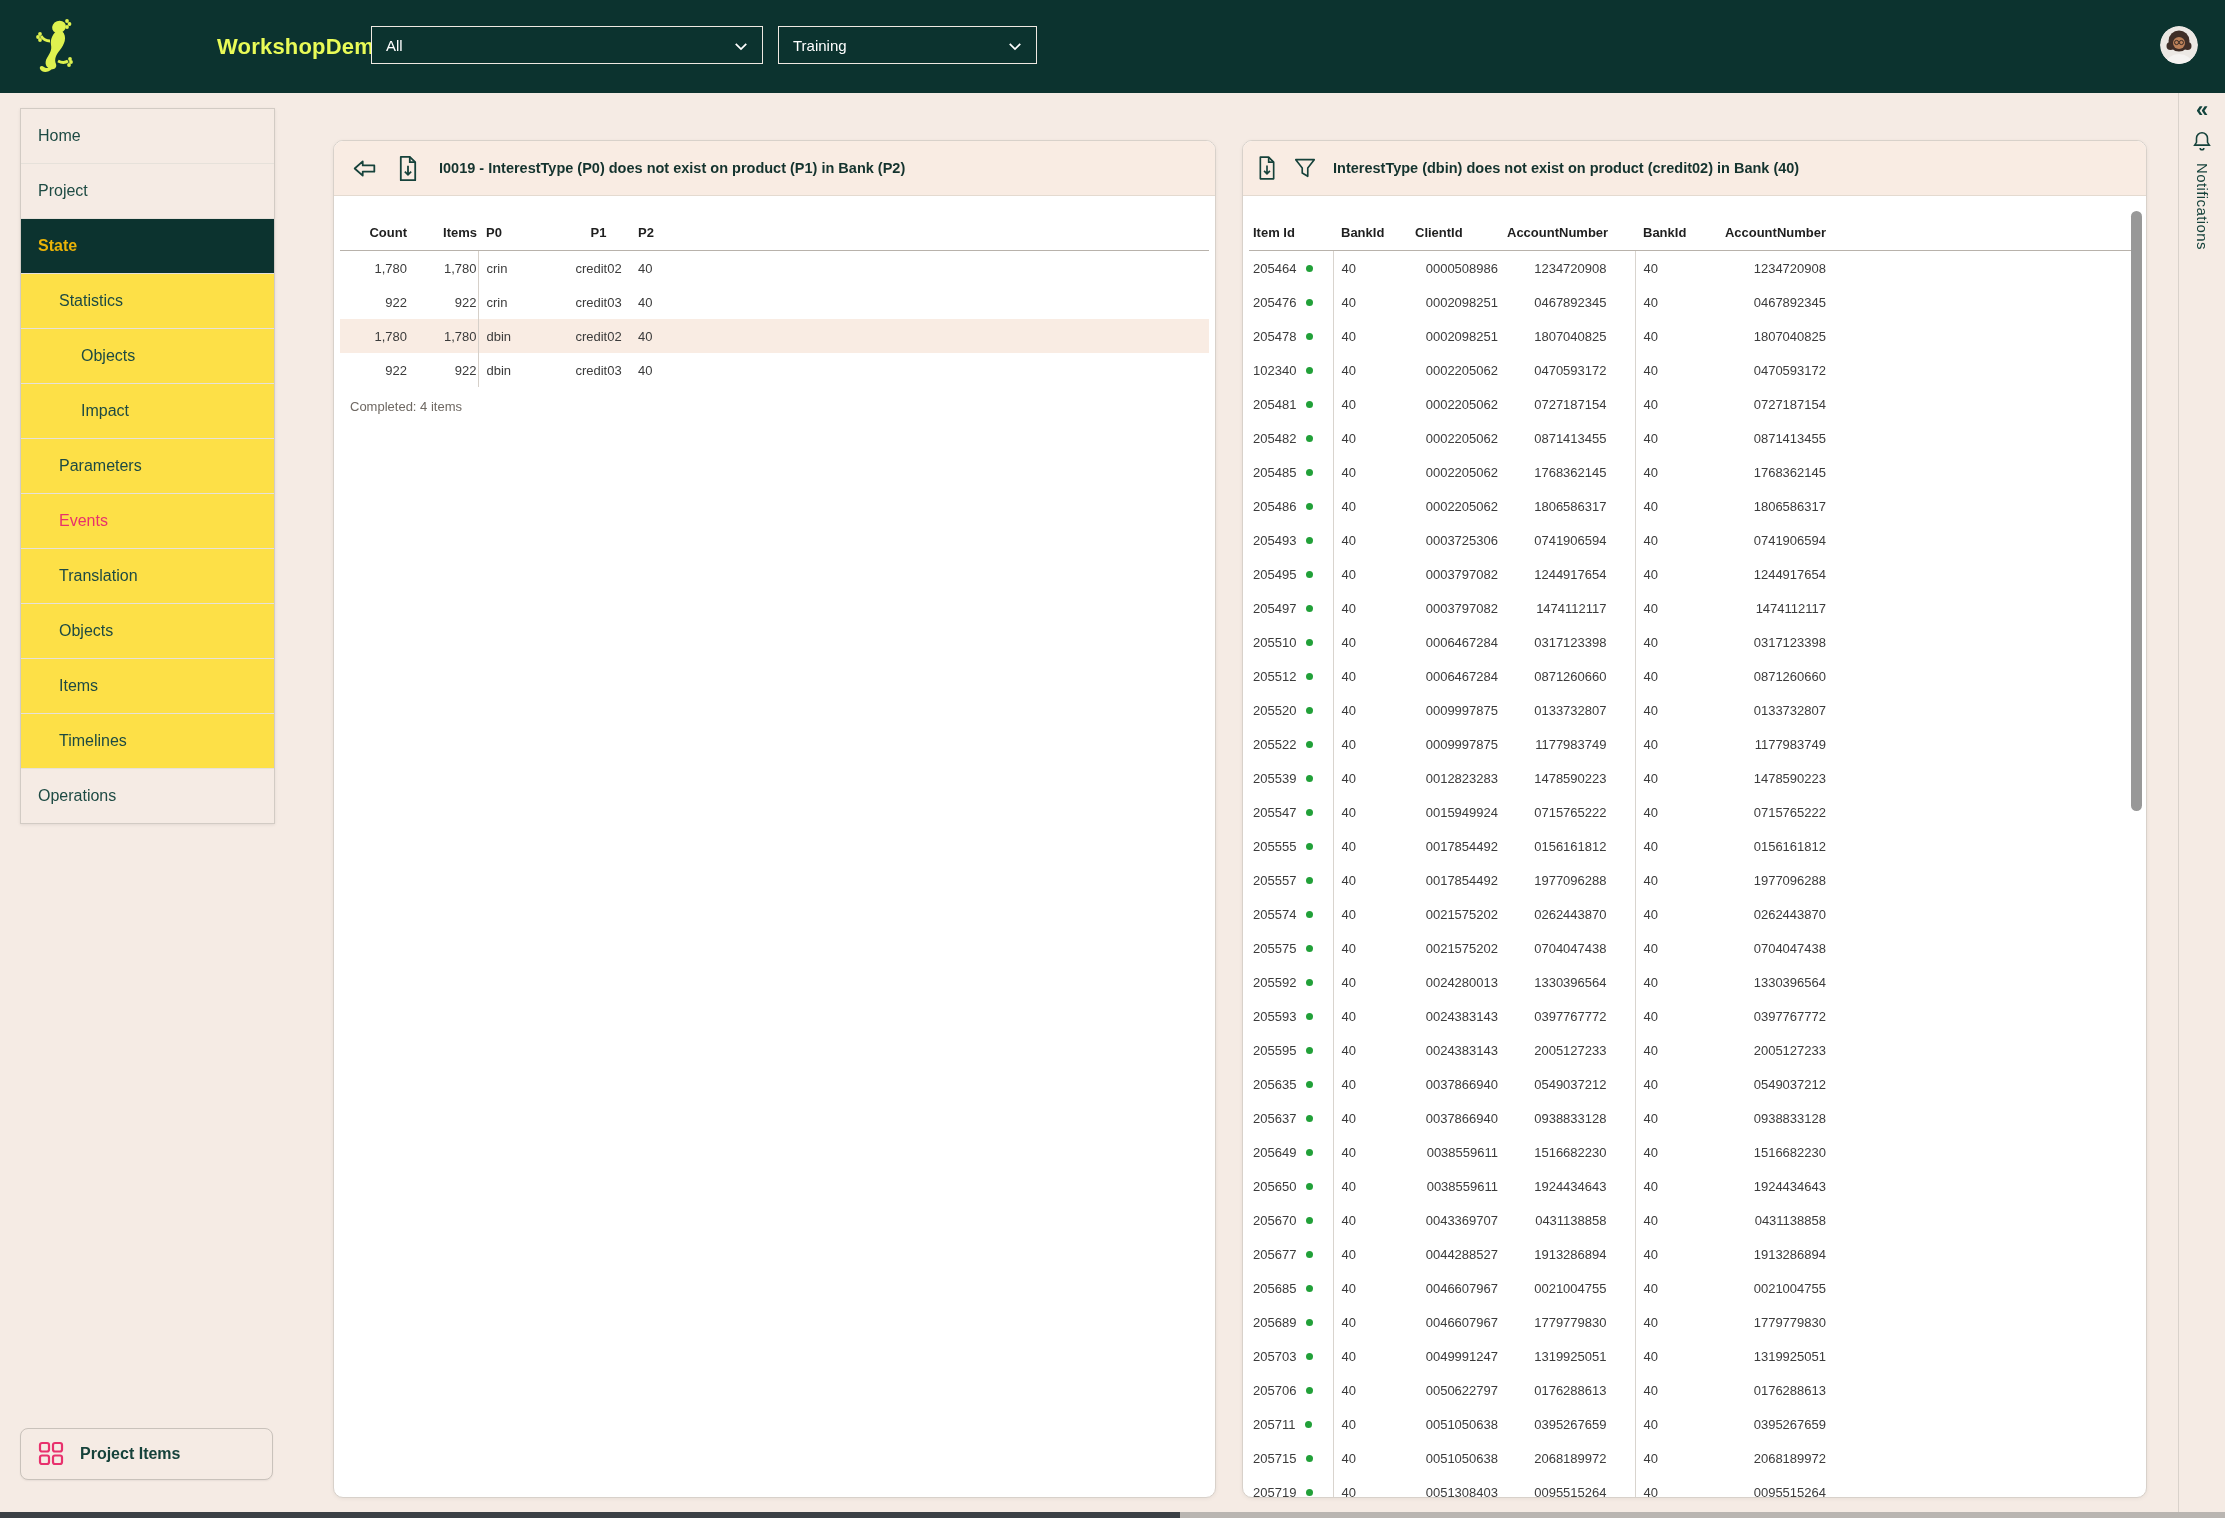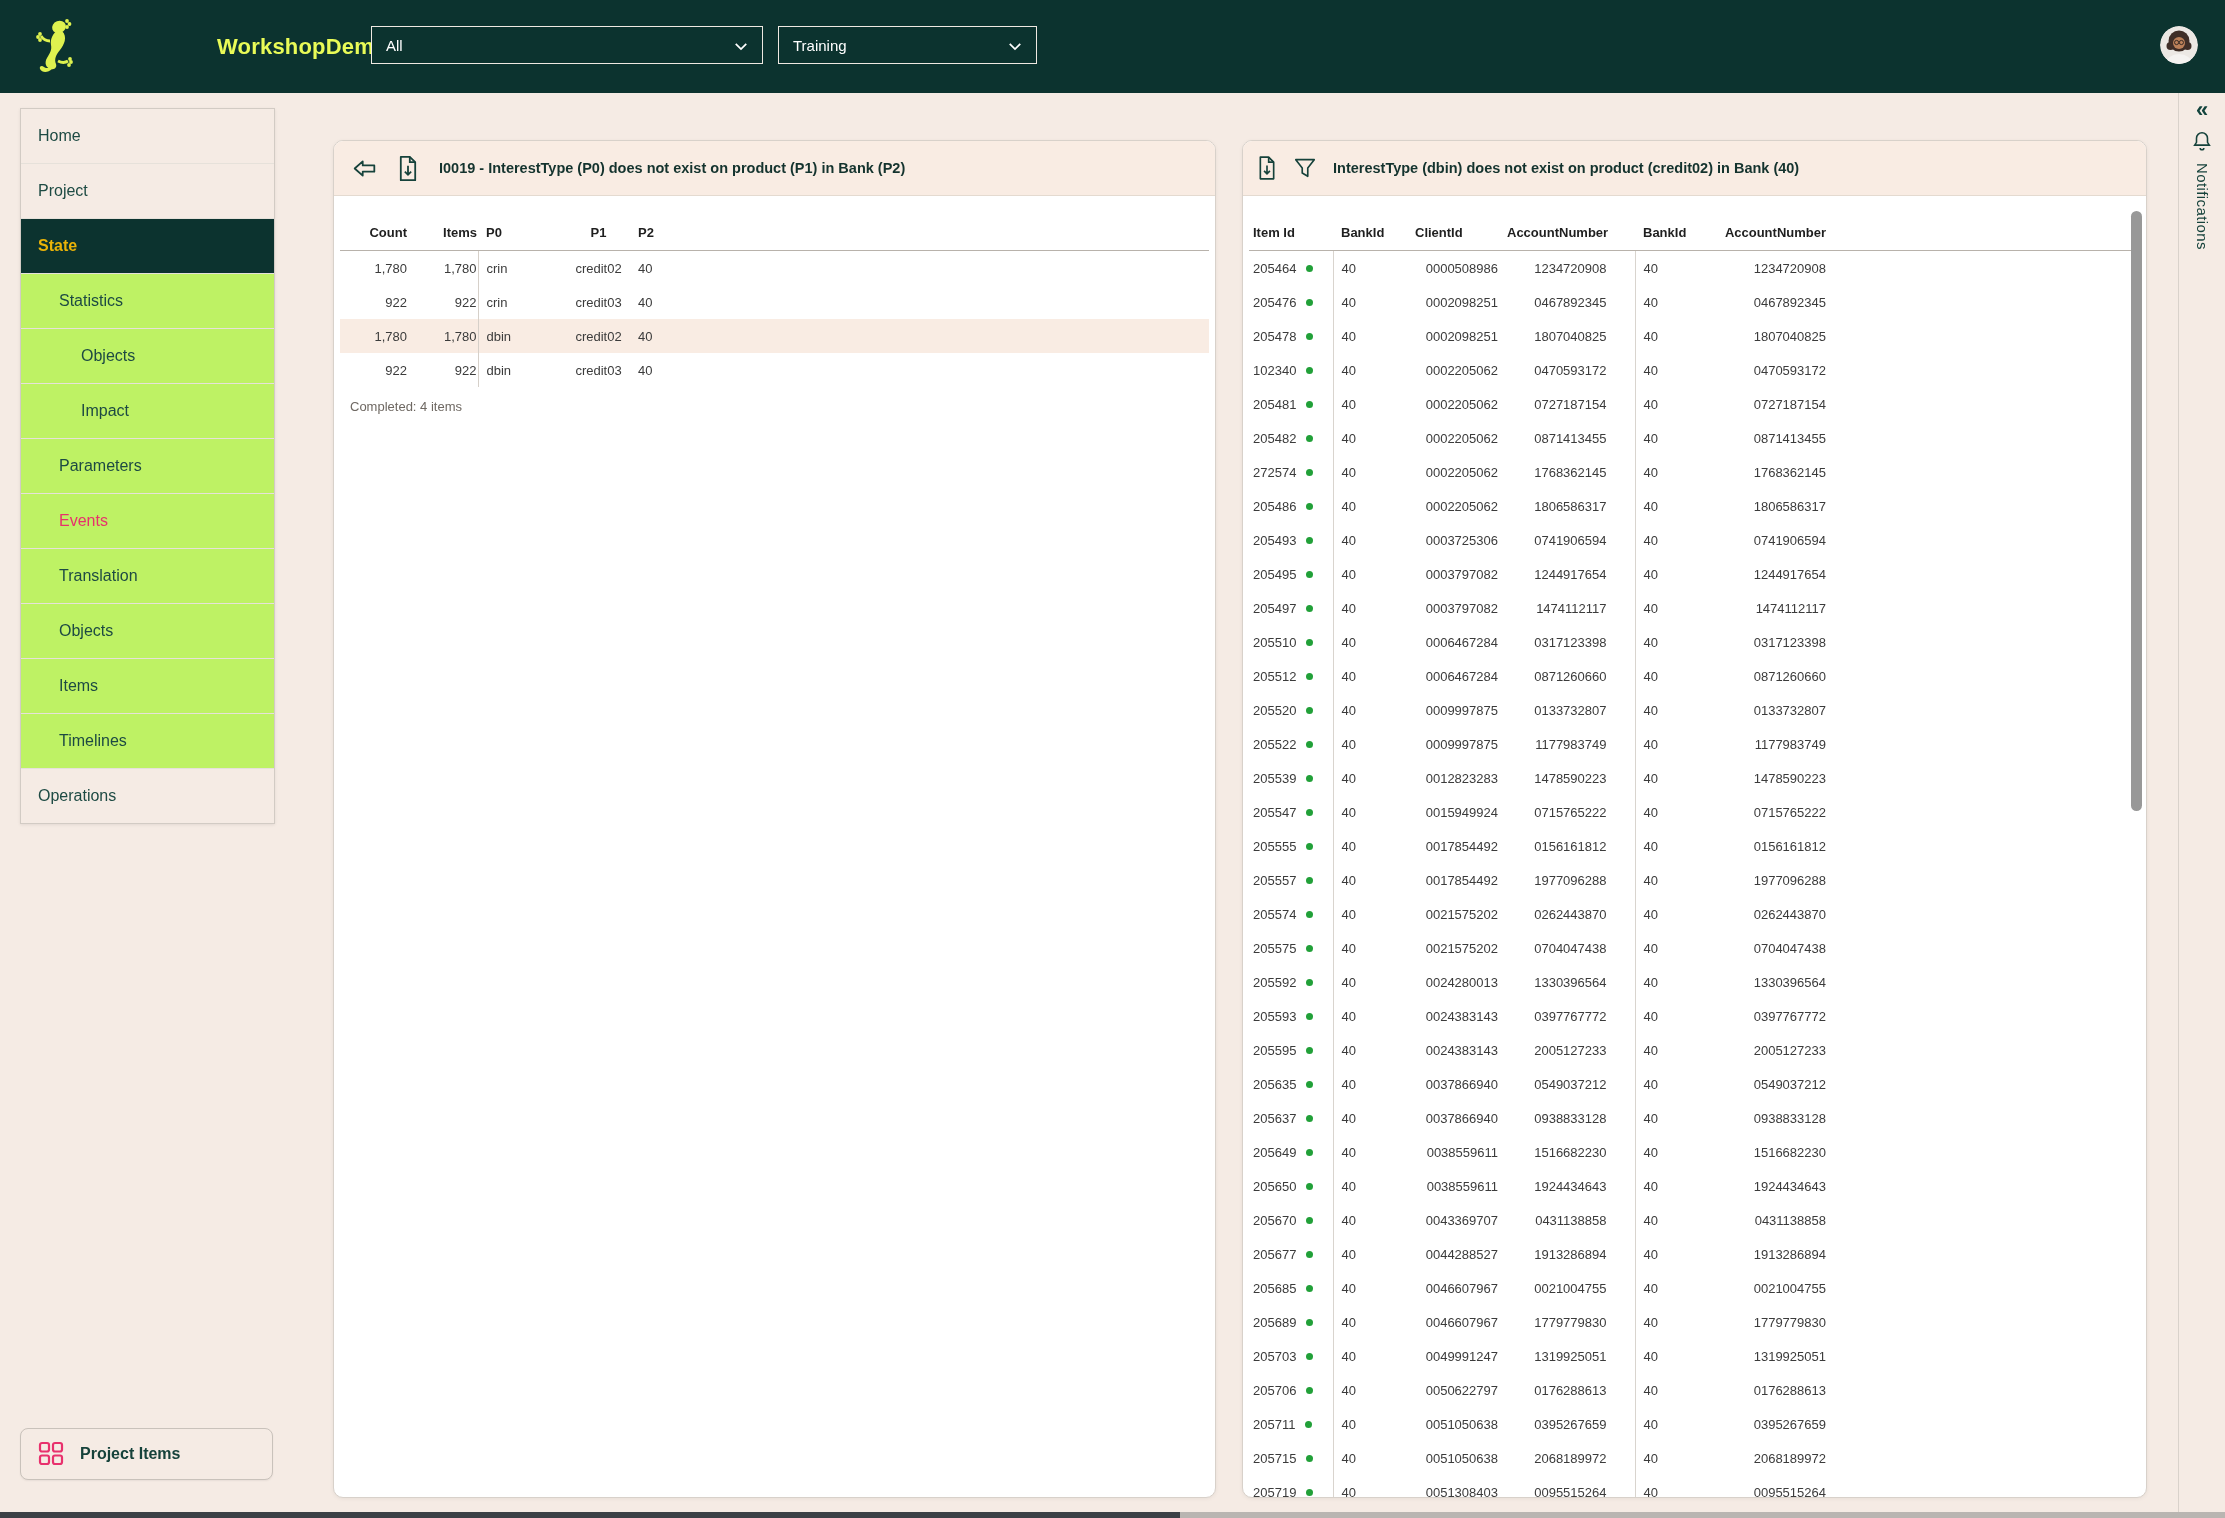--- a/index.html
+++ b/index.html
@@ -14,21 +14,21 @@
   .select{position:absolute;top:26px;height:38px;border:1px solid #efe9e2;display:flex;align-items:center;
     color:#fff;font-size:15px;padding:0 14px;box-sizing:border-box;cursor:pointer;background:var(--header_bg,#0c332f);}
   .select .chev{margin-left:auto;}
   .sel1{left:371px;width:392px;}
   .sel2{left:778px;width:259px;}
   .avatar{position:absolute;left:2160px;top:26px;width:38px;height:38px;border-radius:50%;overflow:hidden;cursor:pointer;}
 
   
   .sidebar{position:absolute;left:20px;top:108px;width:253px;border:1px solid #d2cbc4;border-radius:0;
     overflow:hidden;background:#fff;box-shadow:0 1px 3px rgba(0,0,0,.08);}
-  .side-item{height:54px;display:flex;align-items:center;font-size:16px;color:#1d4a43;cursor:pointer;background:#bef264;}
+  .side-item{height:54px;display:flex;align-items:center;font-size:16px;color:#1d4a43;cursor:pointer;background:#fde047;}
   .side-item + .side-item{border-top:1px solid #e6e1da;}
   .side-item.lvl0{padding-left:17px;}
   .side-item.lvl1{padding-left:38px;}
   .side-item.lvl2{padding-left:60px;}
   .side-item.v-top{background:var(--page_bg,#f5ebe4);}
   .side-item.v-selected{background:var(--header_bg,#0c332f);color:#eab308;font-weight:700;}
   .side-item.v-accent{color:var(--pink,#e8316d);}
   .board-btn{position:absolute;left:20px;top:1428px;width:253px;height:52px;background:var(--page_bg,#f5ebe4);
     border:1px solid #c9c2bb;border-radius:8px;display:flex;align-items:center;gap:16px;padding-left:17px;
     box-sizing:border-box;cursor:pointer;color:#16423b;font-size:16px;font-weight:600;box-shadow:0 1px 2px rgba(0,0,0,.06);}
@@ -343,21 +343,21 @@
           <tr>
             <td class="c0"><span>205482</span><span class="dot"></span></td>
             <td class="c1">40</td>
             <td class="c2">0002205062</td>
             <td class="c3">0871413455</td>
             <td class="c4">40</td>
             <td class="c5">0871413455</td>
             <td class="sp"></td>
           </tr>
           <tr>
-            <td class="c0"><span>272574</span><span class="dot"></span></td>
+            <td class="c0"><span>205485</span><span class="dot"></span></td>
             <td class="c1">40</td>
             <td class="c2">0002205062</td>
             <td class="c3">1768362145</td>
             <td class="c4">40</td>
             <td class="c5">1768362145</td>
             <td class="sp"></td>
           </tr>
           <tr>
             <td class="c0"><span>205486</span><span class="dot"></span></td>
             <td class="c1">40</td>

